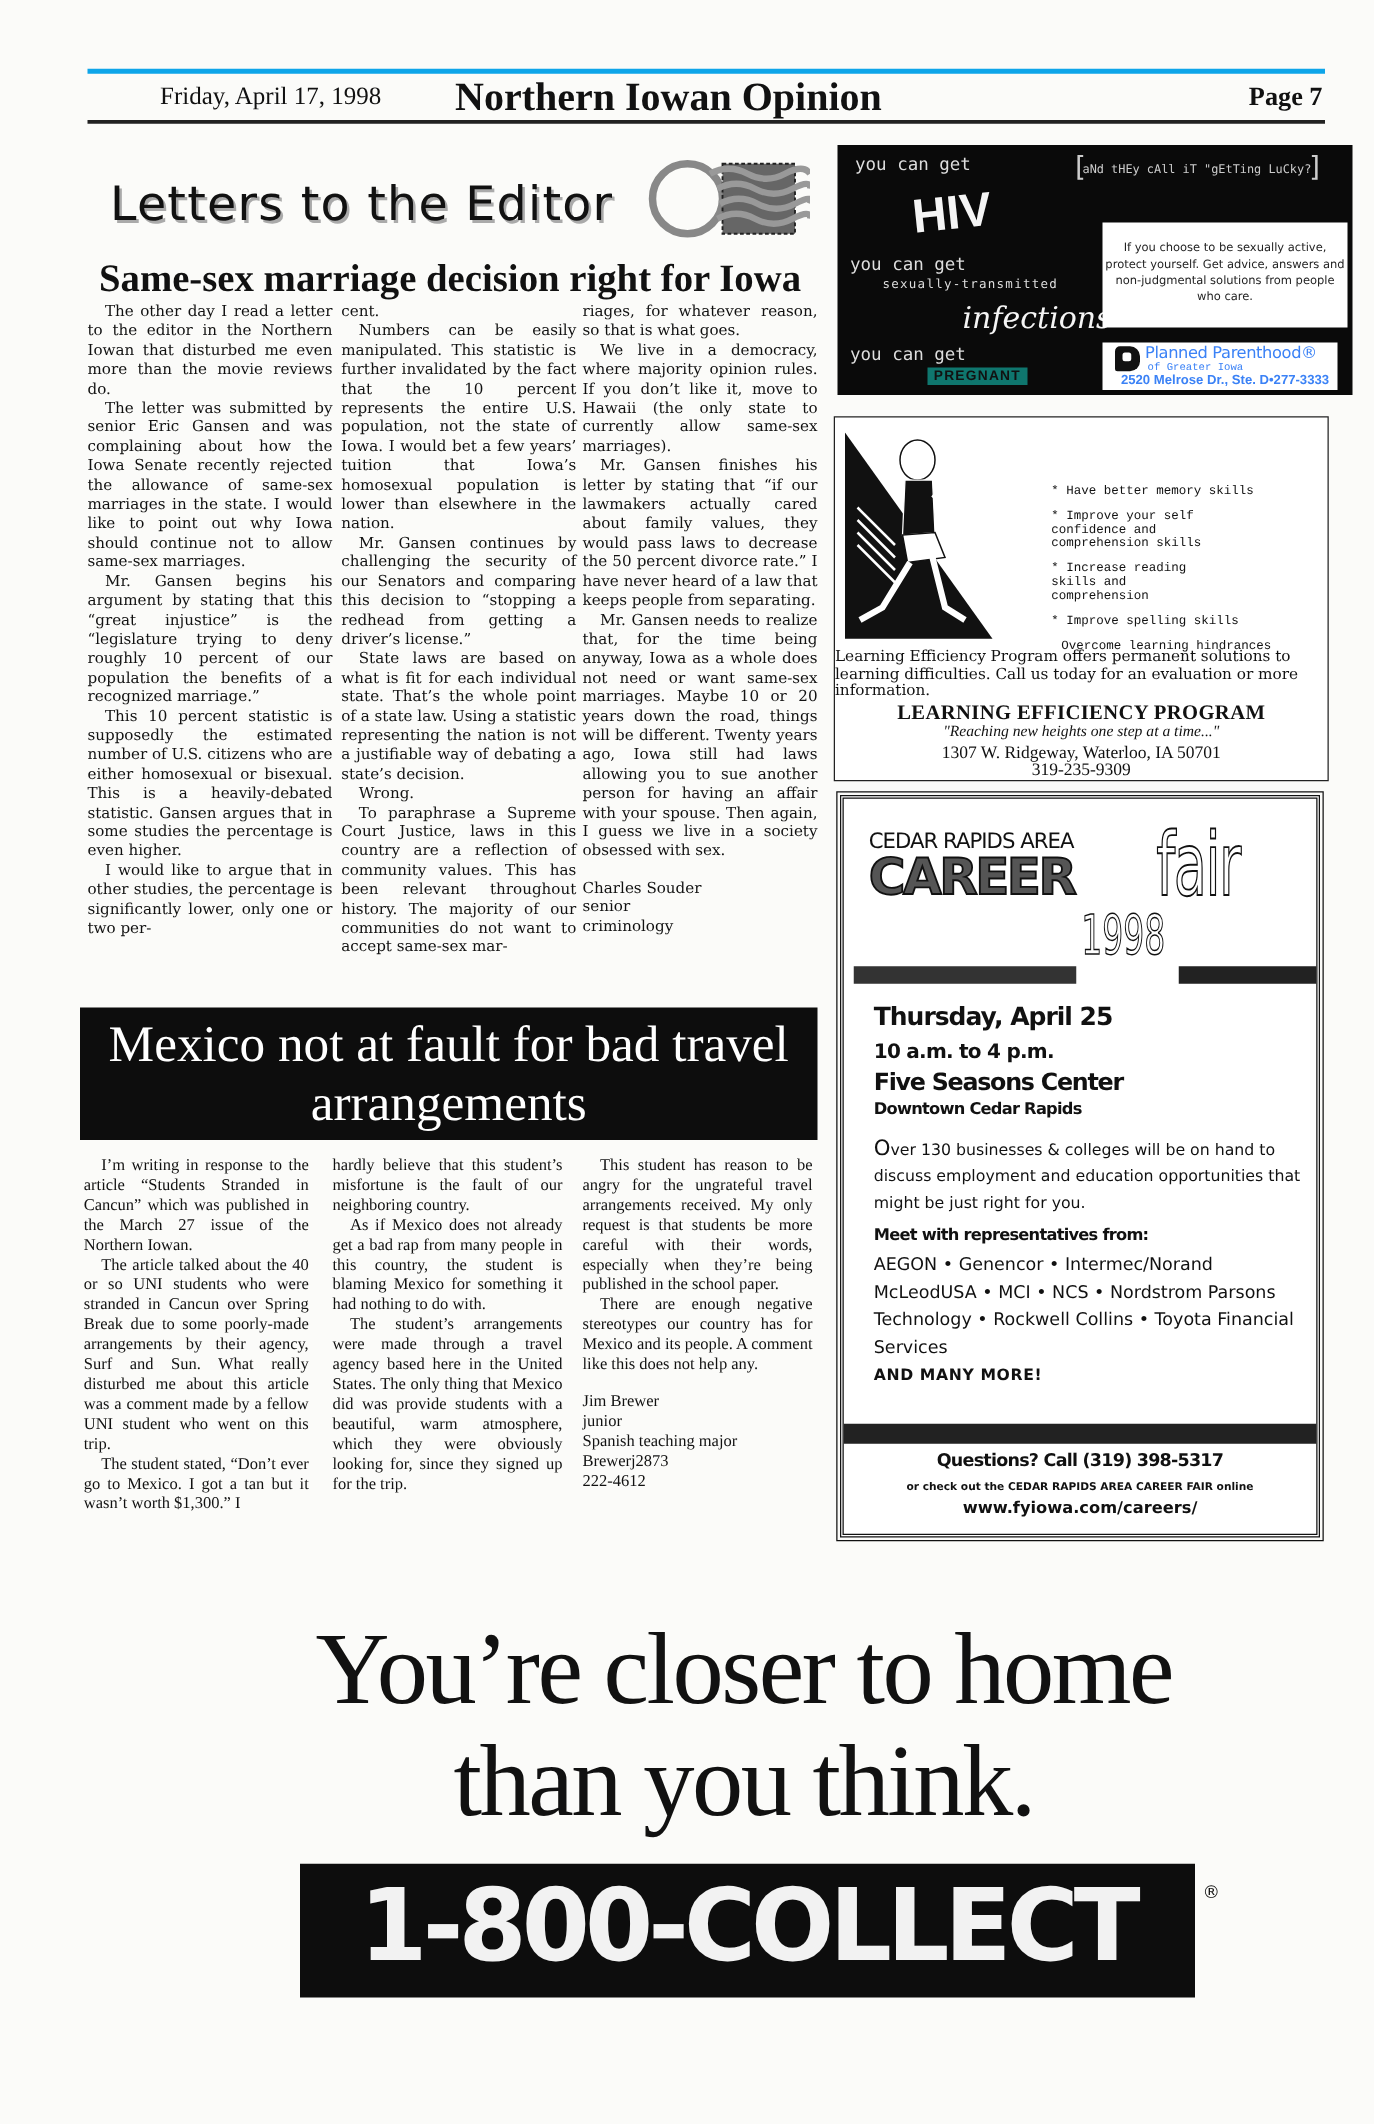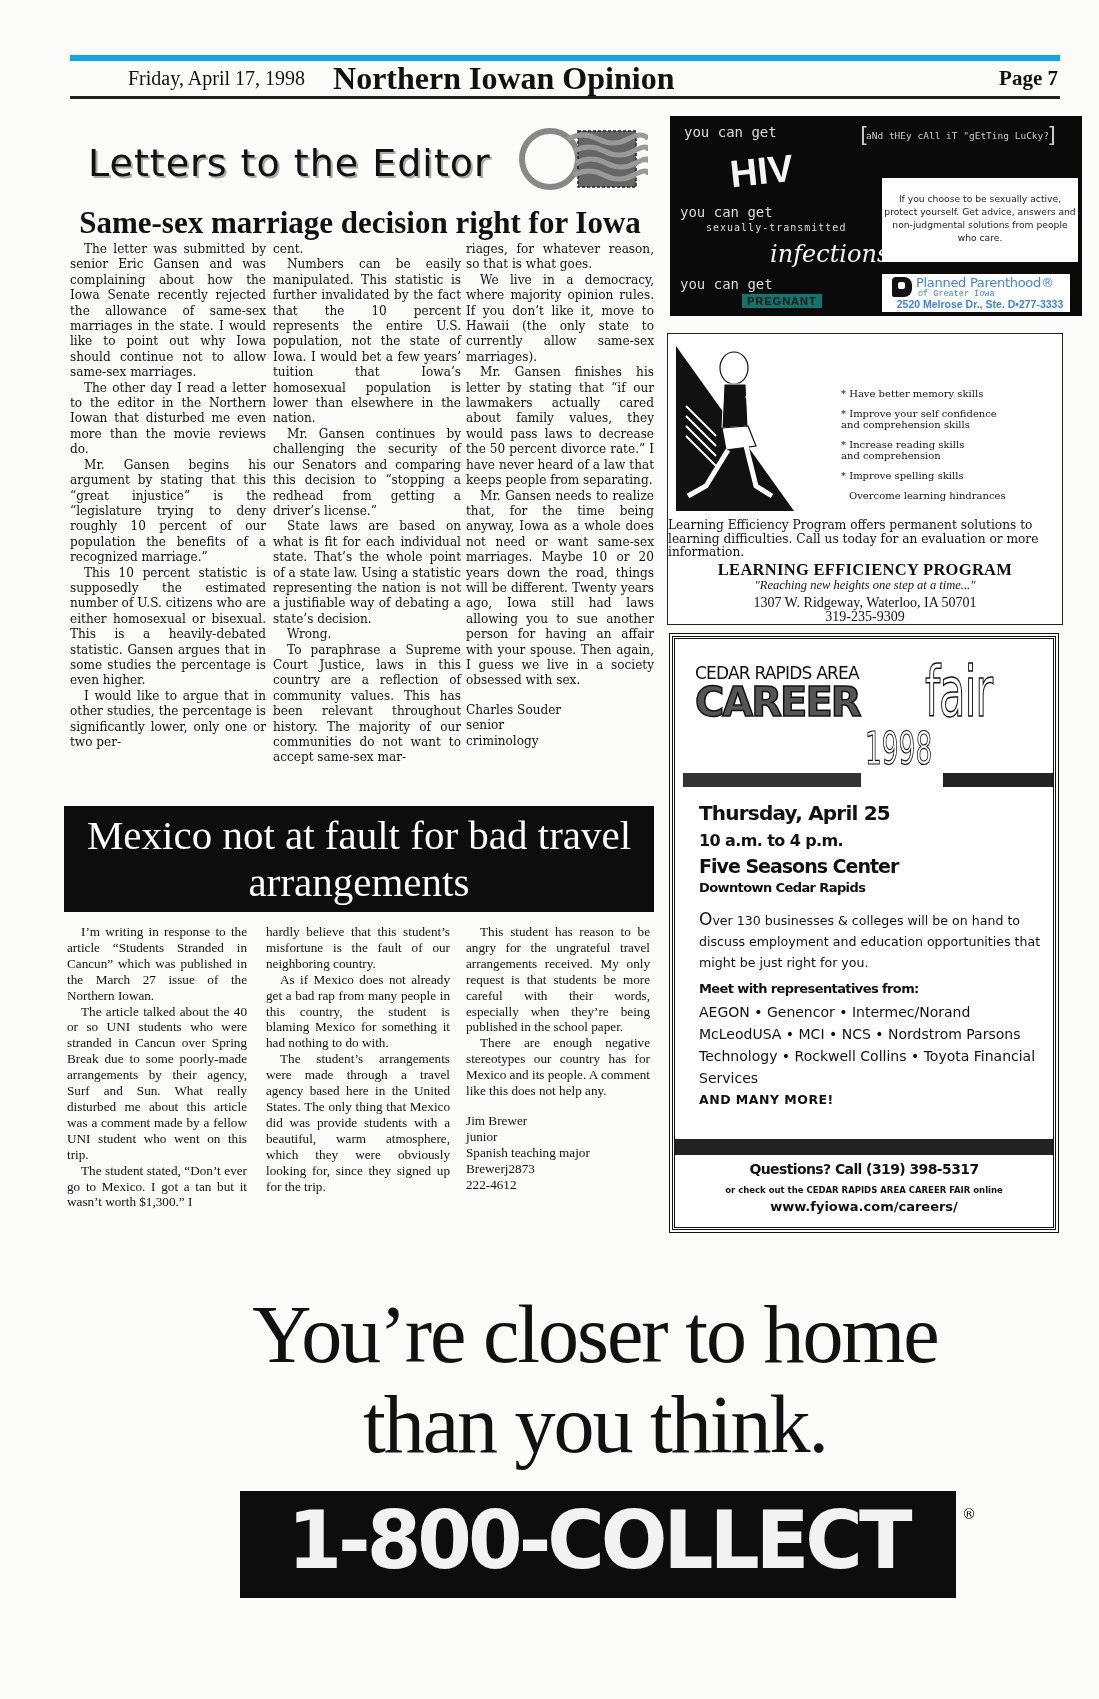--- a/index.html
+++ b/index.html
@@ -1,18 +1,18 @@
 <!DOCTYPE html>
 <html><head>
 <meta charset="utf-8">
 <style>
   * { box-sizing: border-box; margin: 0; padding: 0; }
   body { width: 1099px; height: 1699px; background: #fbfbf9; color: #111; font-family: "DejaVu Serif", serif; position: relative; overflow: hidden; }
 
-  .masthead { position: absolute; left: 70px; top: 55px; width: 990px; height: 44px; border-top: 6px solid #0ea5e9; border-bottom: 3px solid #222; display: flex; align-items: center; }
+  .masthead { position: absolute; left: 70px; top: 55px; width: 990px; height: 44px; border-top: 4px solid #0ea5e9; border-bottom: 3px solid #222; display: flex; align-items: center; gap: 31px; }
   .mh-date { font-family: "Liberation Serif", serif; font-size: 20px; margin-left: 58px; }
   .mh-title { font-family: "Liberation Serif", serif; font-weight: bold; font-size: 32px; margin-left: 28px; }
   .mh-page { font-family: "Liberation Serif", serif; font-weight: bold; font-size: 21px; margin-left: auto; margin-right: 2px; }
 
   .lte-banner { position: absolute; left: 78px; top: 125px; width: 570px; height: 70px; }
   .lte-text { position: absolute; left: 10px; top: 16px; font-family: "DejaVu Sans", sans-serif; font-size: 38px; letter-spacing: 1px; text-shadow: 2px 2px 0 #aaa; }
   .stamp { position: absolute; left: 430px; top: 0px; width: 140px; height: 68px; }
 
   .h1 { position: absolute; left: 70px; top: 205px; width: 580px; font-family: "Liberation Serif", serif; font-weight: bold; font-size: 31px; text-align: center; }
 
@@ -43,21 +43,21 @@
   .pp-logo-mark::after { content: ""; position: absolute; left: 6px; top: 5px; width: 7px; height: 7px; background: #fff; border-radius: 2px; }
   .pp-logo-name { position: absolute; left: 34px; top: 1px; font-family: "DejaVu Sans", sans-serif; font-size: 13px; letter-spacing: -0.3px; }
   .pp-logo-sub { position: absolute; left: 36px; top: 15px; font-family: Liberation Mono, monospace; font-size: 8.5px; }
   .pp-addr { position: absolute; left: 2px; top: 24px; width: 192px; text-align: center; font-family: "Liberation Sans", sans-serif; font-weight: bold; font-size: 10.5px; }
 
   
   .le-ad { position: absolute; left: 667px; top: 333px; width: 396px; height: 292px; border: 1.5px solid #222; background: #fff; }
   .le-fig { position: absolute; left: 8px; top: 12px; width: 120px; height: 170px; }
   .le-head { position: absolute; left: 20px; top: 2px; width: 370px; font-family: "DejaVu Serif", serif; font-weight: bold; font-size: 12.6px; line-height: 15.5px; text-align: right; }
   .le-bullets { position: absolute; left: 173px; top: 54px; font-family: "DejaVu Serif", serif; font-size: 10px; line-height: 11px; }
-  .le-bullets div { margin-bottom: 9px; }
+  .le-bullets div { margin-bottom: 9px; font-family: Liberation Mono, monospace; }
   .le-body { position: absolute; left: 0; top: 185px; width: 394px; font-family: "DejaVu Serif", serif; font-size: 12.2px; line-height: 13.5px; }
   .le-name { position: absolute; left: 0; top: 226px; width: 394px; font-family: "Liberation Serif", serif; font-weight: bold; font-size: 16.5px; text-align: center; letter-spacing: 0.3px; }
   .le-slogan { position: absolute; left: 0; top: 244px; width: 394px; font-family: "Liberation Serif", serif; font-style: italic; font-size: 12.5px; text-align: center; }
   .le-addr { position: absolute; left: 0; top: 262px; width: 394px; font-family: "Liberation Serif", serif; font-size: 14px; line-height: 13.5px; text-align: center; }
 
   
   .cf-ad { position: absolute; left: 672px; top: 636px; width: 384px; height: 594px; border: 3px double #111; outline: 1.5px solid #111; outline-offset: 2px; background: #fff; }
   .cf-top { position: absolute; left: 20px; top: 24px; font-family: "DejaVu Sans", sans-serif; font-size: 17px; letter-spacing: -0.8px; }
   .cf-career { position: absolute; left: 20px; top: 40px; font-family: "DejaVu Sans", sans-serif; font-weight: bold; font-size: 40px; letter-spacing: -2px; color: #555; -webkit-text-stroke: 1.5px #111; }
   .cf-fair { position: absolute; left: 250px; top: 12px; font-family: "DejaVu Sans", sans-serif; font-size: 70px; letter-spacing: -2px; color: #fff; -webkit-text-stroke: 1.5px #111; transform: scaleX(0.62); transform-origin: left top; }
@@ -103,22 +103,22 @@
       <path d="M66 26 q15 -8 30 0 t30 0 t14 0"></path>
       <path d="M68 38 q15 -8 30 0 t30 0 t12 0"></path>
       <path d="M66 50 q15 -8 30 0 t30 0 t14 0"></path>
     </g>
   </svg>
 </div>
 
 <div class="h1">Same-sex marriage decision right for Iowa</div>
 
 <div class="col" style="left:70px; top:242px; width:196px;">
+  <p><span>The other day I read a letter to the editor in the Northern Iowan that disturbed me even more than the movie reviews do.</span></p>
   <p>The letter was submitted by senior Eric Gansen and was complaining about how the Iowa Senate recently rejected the allowance of same-sex marriages in the state. I would like to point out why Iowa should continue not to allow same-sex marriages.</p>
-  <p><span>The other day I read a letter to the editor in the Northern Iowan that disturbed me even more than the movie reviews do.</span></p>
   <p>Mr. Gansen begins his argument by stating that this “great injustice” is the “legislature trying to deny roughly 10 percent of our population the benefits of a recognized marriage.”</p>
   <p>This 10 percent statistic is supposedly the estimated number of U.S. citizens who are either homosexual or bisexual. This is a heavily-debated statistic. Gansen argues that in some studies the percentage is even higher.</p>
   <p>I would like to argue that in other studies, the percentage is significantly lower, only one or two per-</p>
 </div>
 
 <div class="col" style="left:273px; top:242px; width:188px;">
   <p class="noindent">cent.</p>
   <p>Numbers can be easily manipulated. This statistic is further invalidated by the fact that the 10 percent represents the entire U.S. population, not the state of Iowa. I would bet a few years’ tuition that Iowa’s homosexual population is lower than elsewhere in the nation.</p>
   <p>Mr. Gansen continues by challenging the security of our Senators and comparing this decision to “stopping a redhead from getting a driver’s license.”</p>
   <p>State laws are based on what is fit for each individual state. That’s the whole point of a state law. Using a statistic representing the nation is not a justifiable way of debating a state’s decision.</p>

